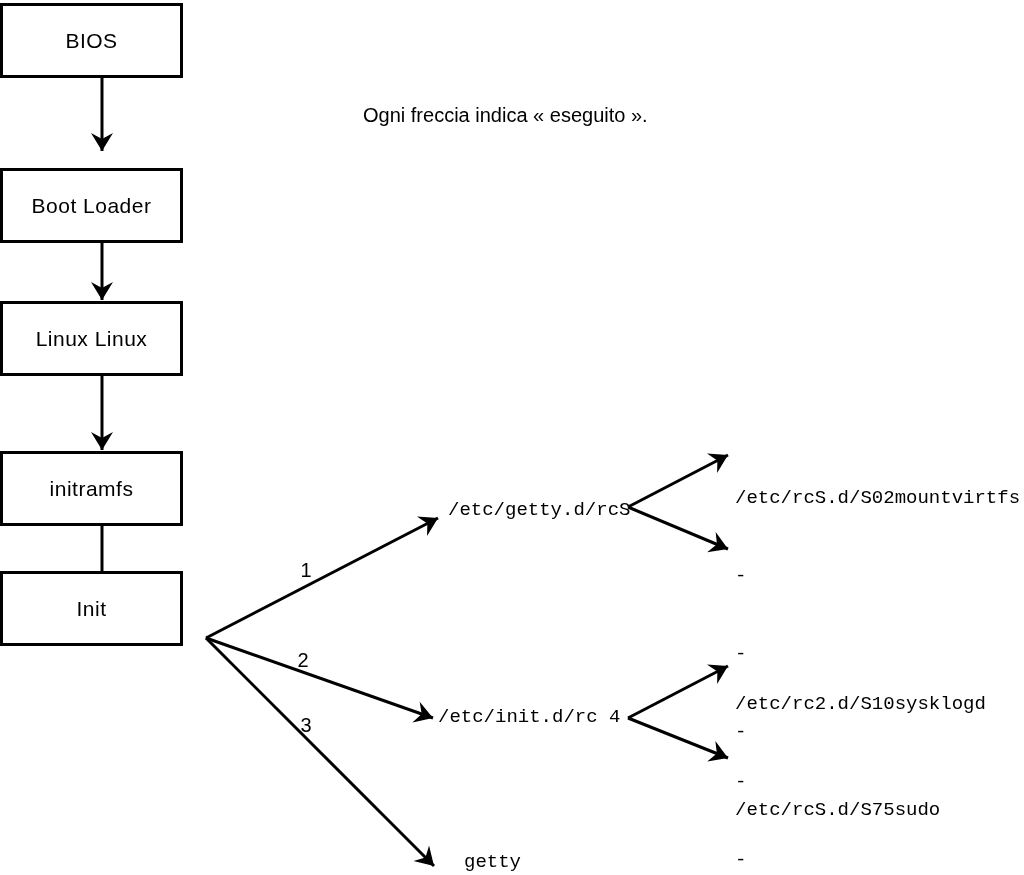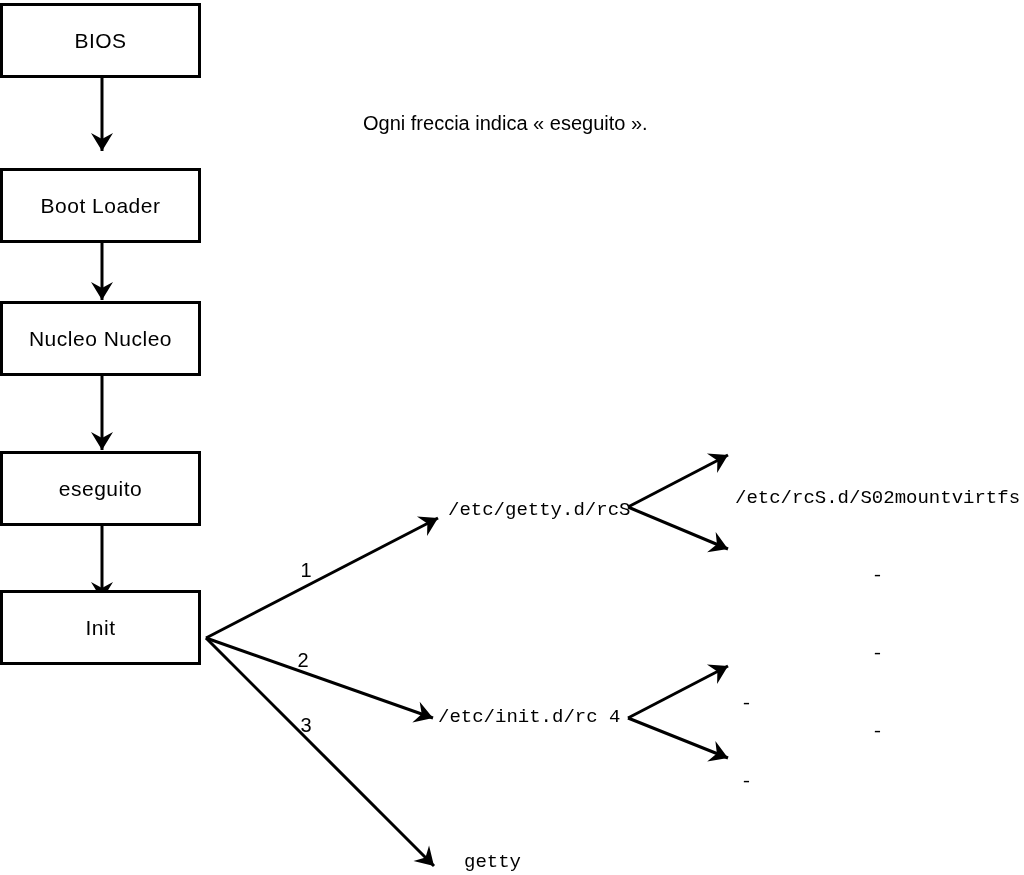--- a/index.html
+++ b/index.html
@@ -18,57 +18,55 @@
   #arrows {
     position: absolute;
     left: 0;
     top: 0;
     width: 1024px;
     height: 875px;
   }
   .box {
     position: absolute;
     left: 0;
-    width: 201px;
+    width: 183px;
     height: 75px;
     border: 3px solid #000000;
     background: #ffffff;
     box-sizing: border-box;
     display: flex;
     align-items: center;
     justify-content: center;
     font-size: 21px;
     letter-spacing: 0.5px;
   }
   .caption {
     position: absolute;
     left: 363px;
     top: 102px;
     font-size: 20px;
     line-height: 26px;
     white-space: nowrap;
-    margin-top: 8px;
   }
   .mono {
     font-family: "Liberation Mono", monospace;
     font-size: 19px;
     line-height: 26px;
     white-space: pre;
   }
   .mono-label {
     position: absolute;
     height: 26px;
   }
   .script-col {
     position: absolute;
     left: 735px;
   }
   .script-col div {
     height: 26px;
-    text-align: center;
   }
   .num-label {
     position: absolute;
     font-size: 20px;
     transform: translate(-50%, -50%);
   }
 </style>
 </head>
 <body>
 
@@ -98,42 +96,44 @@
 
 <div class="caption">Ogni freccia indica « eseguito ».</div>
 
 <div class="box" style="top:3px">
   <span>BIOS</span>
 </div>
 <div class="box" style="top:168px">
   <span>Boot Loader</span>
 </div>
 <div class="box" style="top:301px">
-  <span>Nucleo Nucleo</span>
+  <span>Linux Linux</span>
 </div>
 <div class="box" style="top:451px">
-  <span>eseguito</span>
+  <span>initramfs</span>
 </div>
-<div class="box" style="top:590px">
+<div class="box" style="top:571px">
   <span>Init</span>
 </div>
 
 <div class="num-label" style="left:306px; top:570px">1</div>
 <div class="num-label" style="left:303px; top:660px">2</div>
 <div class="num-label" style="left:306px; top:725px">3</div>
 
 <div class="mono mono-label" style="left:448px; top:497px">/etc/getty.d/rcS</div>
 <div class="mono mono-label" style="left:438px; top:704px">/etc/init.d/rc 4</div>
 <div class="mono mono-label" style="left:464px; top:849px">getty</div>
 
 <div class="mono script-col" style="top:433px">
   <div>/etc/rcS.d/S02mountvirtfs</div>
   <div>-</div>
   <div>-</div>
   <div>-</div>
+  <div>/etc/rcS.d/S75sudo</div>
 </div>
 
 <div class="mono script-col" style="top:639px">
+  <div>/etc/rc2.d/S10sysklogd</div>
   <div>-</div>
   <div>-</div>
   
   
 </div>
 
 </body></html>

